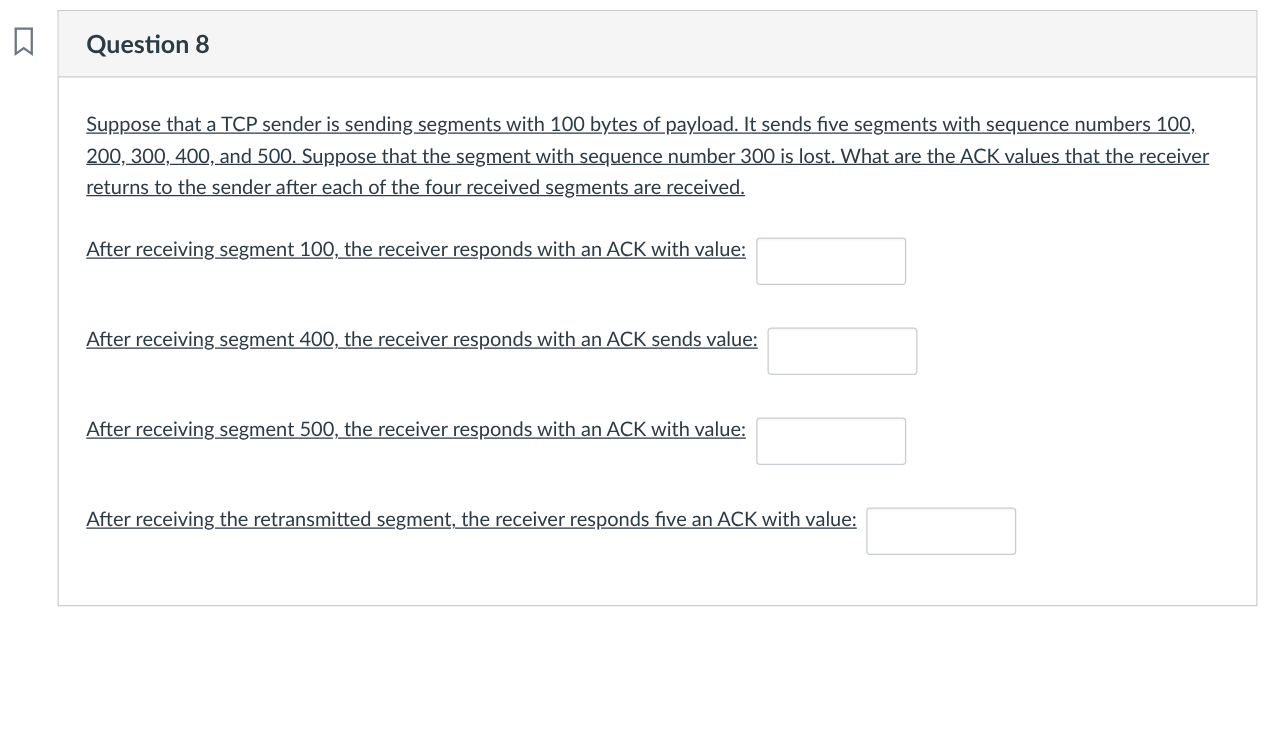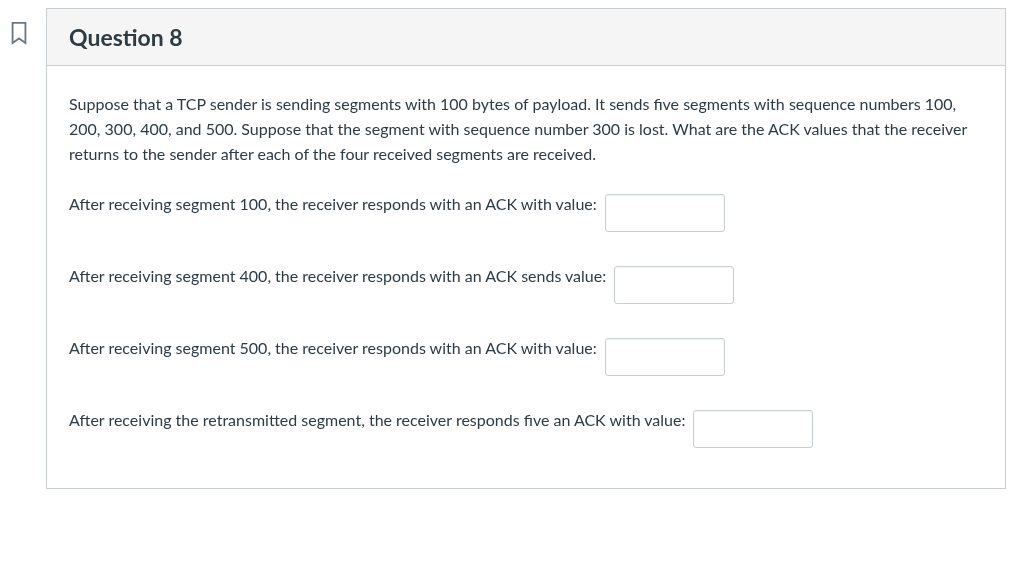--- a/index.html
+++ b/index.html
@@ -32,29 +32,30 @@
     .question-header {
       background: #f5f5f5;
       border-bottom: 1px solid #c7cdd1;
       padding: 14px 22px;
       display: flex;
       align-items: center;
       justify-content: space-between;
     }
     .question-title {
       font-weight: 700;
-      font-size: 23px;
+      font-size: 20px;
       color: #2d3b45;
     }
     .question-pts {
       font-size: 14px;
       color: #595959;
     }
     .question-body {
       padding: 26px 22px 30px 22px;
+      text-decoration: underline;
     }
     .prompt {
       line-height: 1.55;
       margin-bottom: 28px;
       font-size: 16px;
       color: #2d3b45;
     }
     .answer-row {
       display: flex;
       align-items: flex-start;

